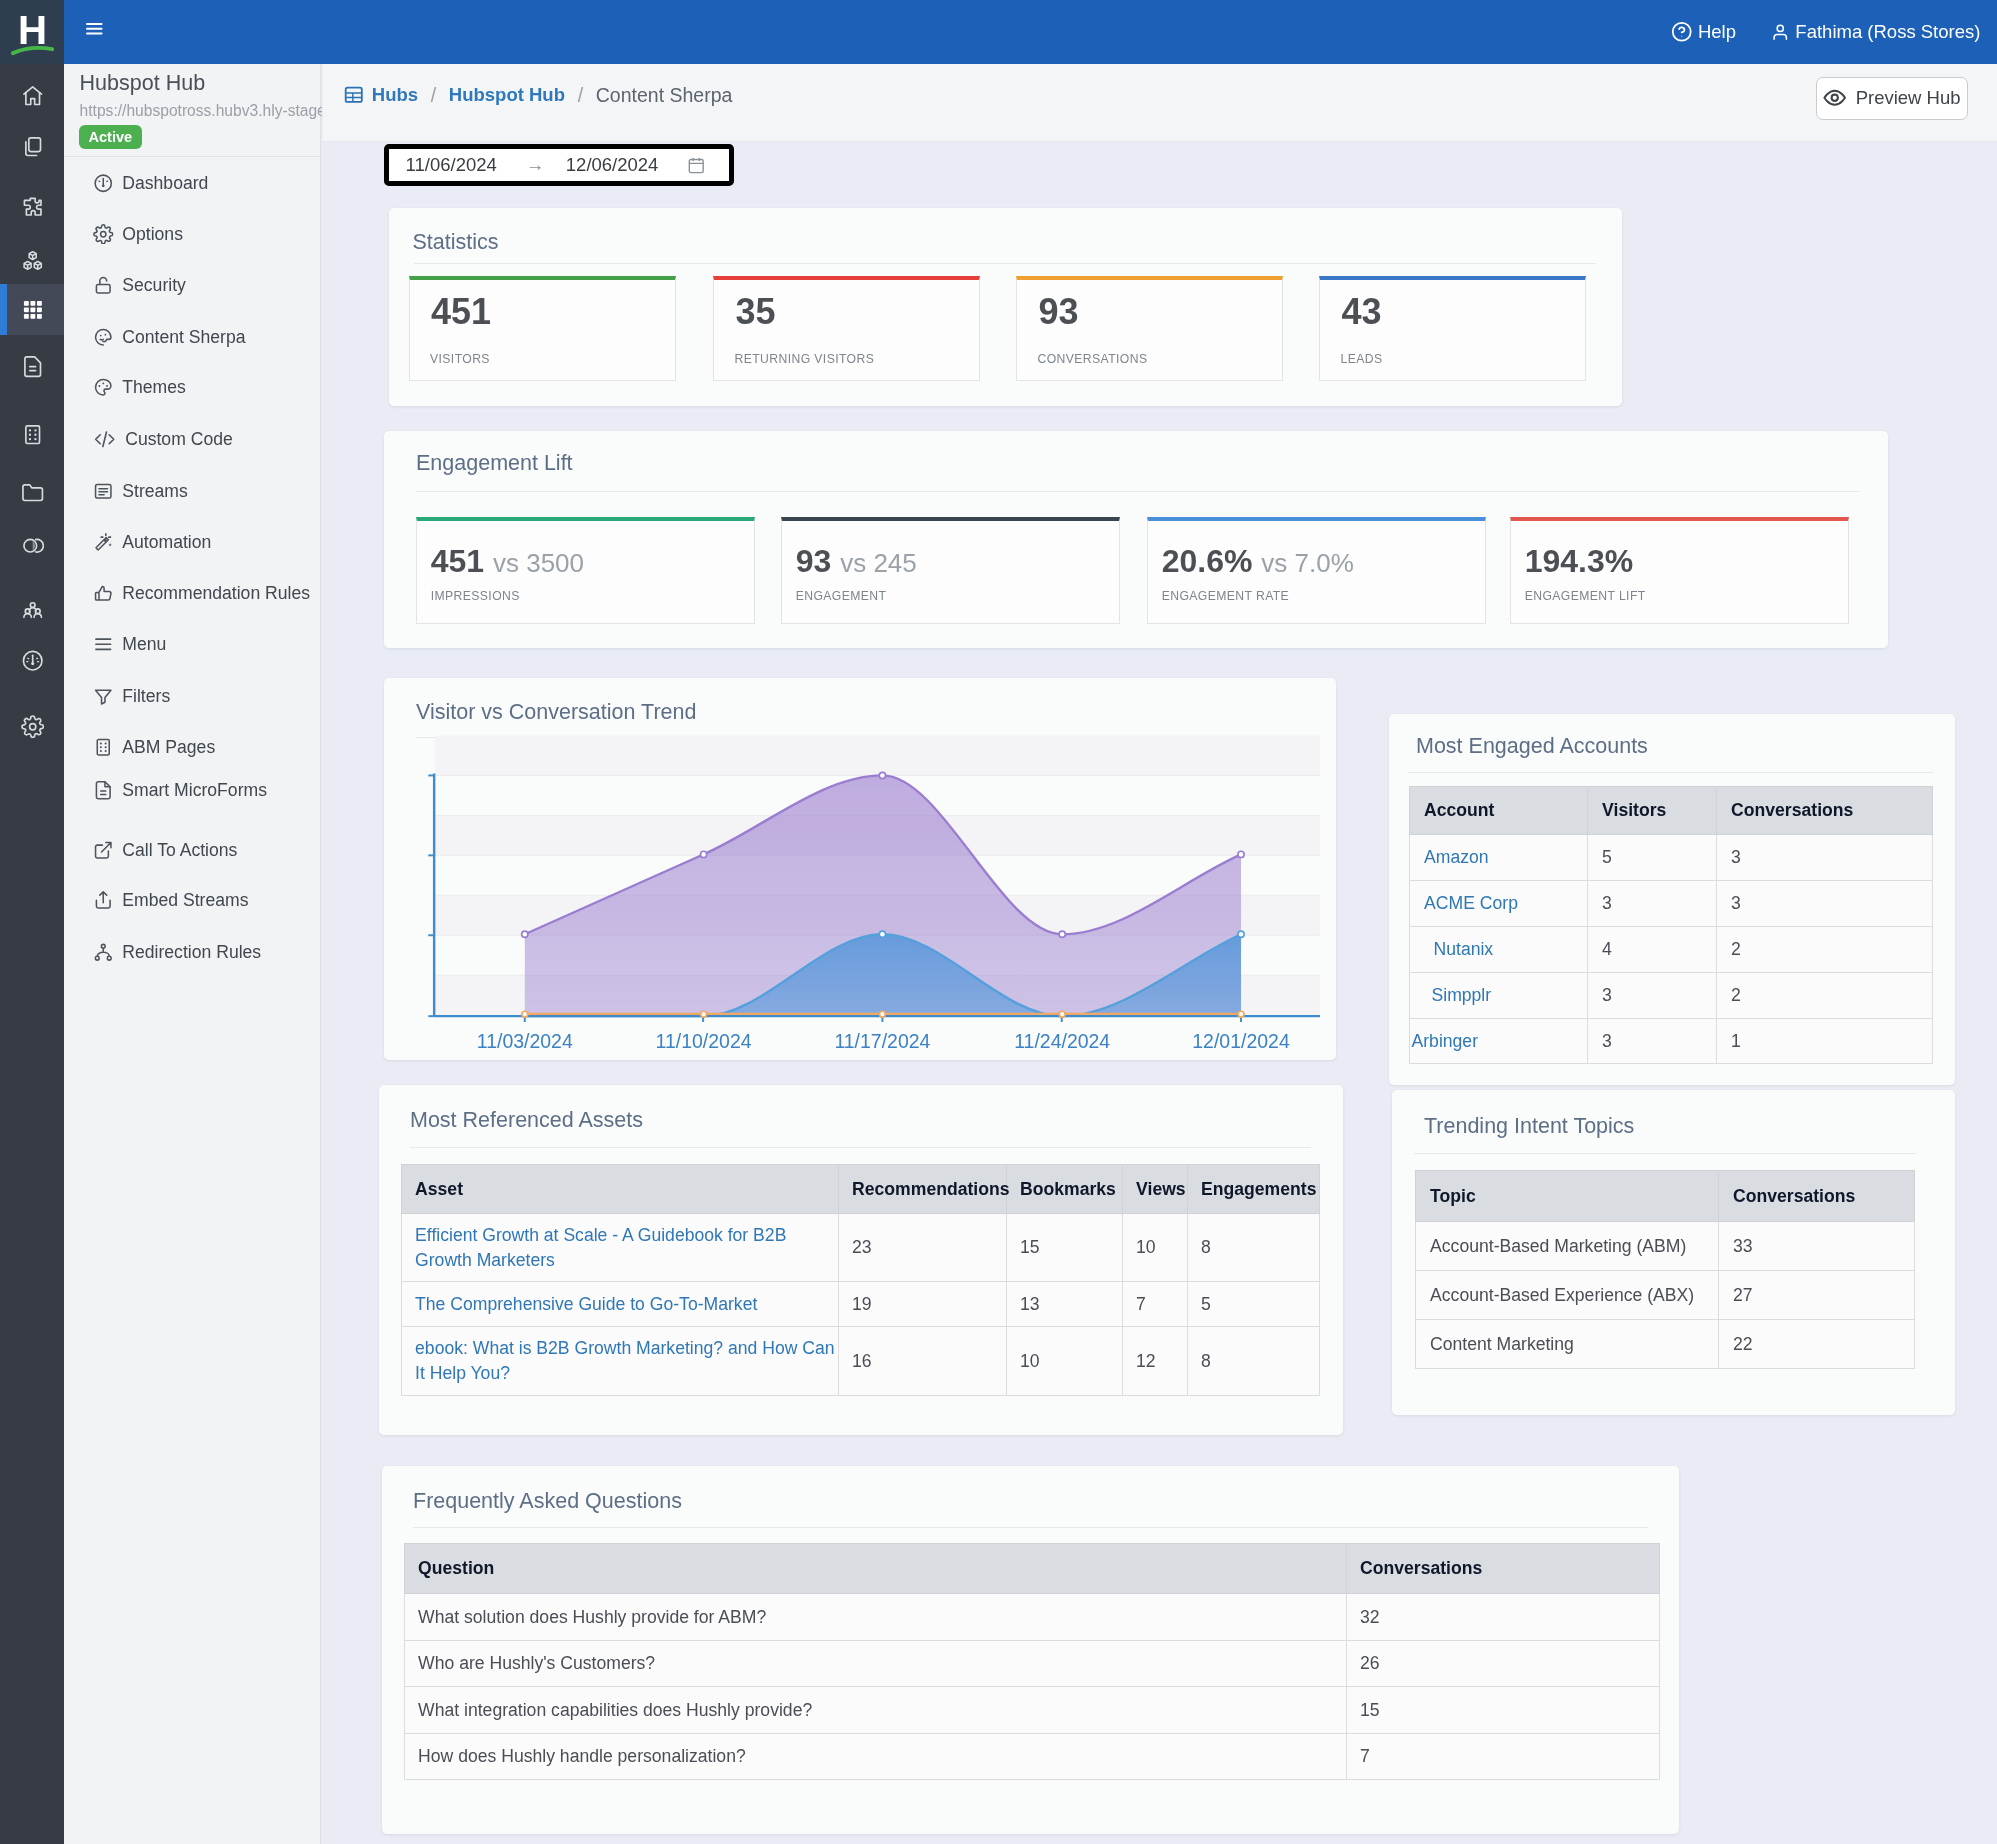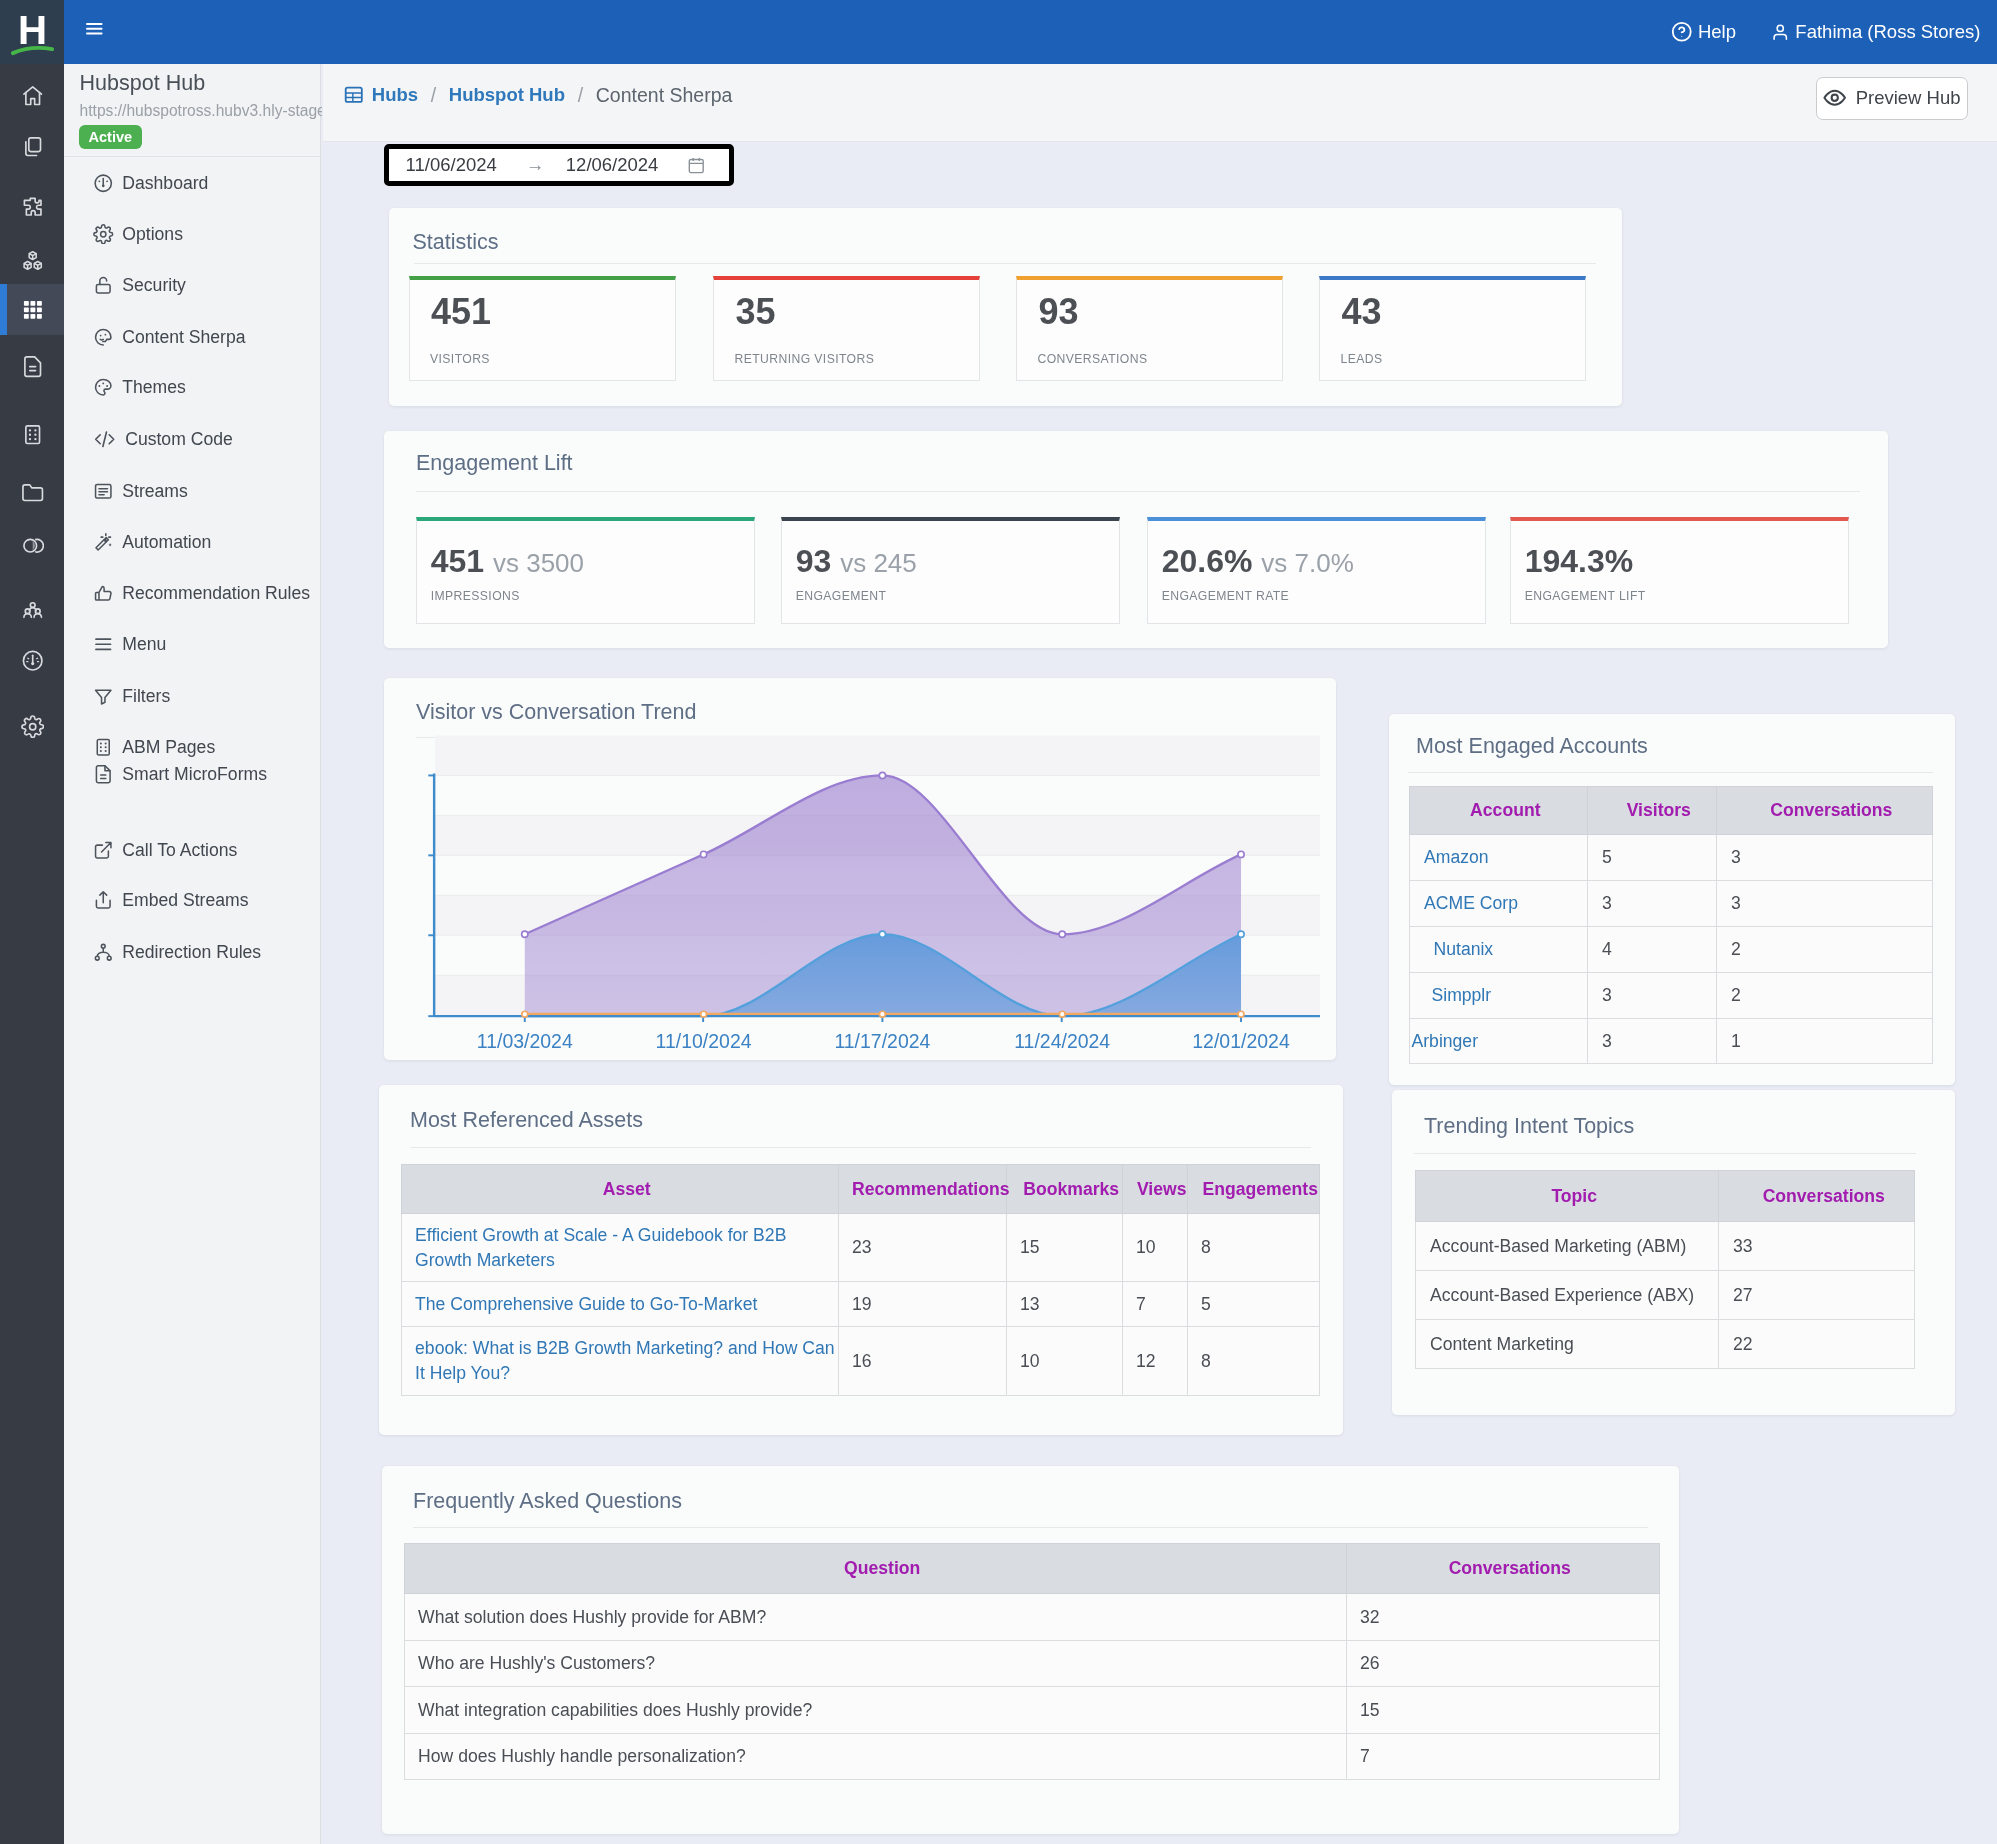--- a/index.html
+++ b/index.html
@@ -41,21 +41,21 @@
 .scard{position:absolute;background:#fdfdfe;border:1px solid #e2e4e7;border-top-width:4.9px;border-top-style:solid}
 .snum{position:absolute;left:21.5px;top:10.7px;font-size:36px;font-weight:bold;color:#4c4f54}
 .slab{position:absolute;left:20.5px;top:72px;font-size:12.2px;color:#7e858c;letter-spacing:0.4px}
 .enum{position:absolute;left:13.7px;top:22.4px;font-size:32px;font-weight:bold;color:#4c4f54}
 .enum .vs{font-weight:400;font-size:26px;color:#9aa1a8}
 .elab{position:absolute;left:13.7px;top:68px;font-size:12.2px;color:#7e858c;letter-spacing:0.4px}
 
 table.t{border-collapse:collapse;font-size:17.6px;background:#fbfbfc;table-layout:fixed}
 table.t td{white-space:nowrap;overflow:hidden}
 table.t td.wrap{white-space:normal}
-table.t th{background:#d9dce0;color:#a21caf;font-weight:bold;text-align:center;border:1px solid #cfd2d6}
+table.t th{background:#d9dce0;color:#0f172a;font-weight:bold;text-align:left;border:1px solid #cfd2d6}
 table.t td{border:1px solid #dadce0;color:#4a4e54;text-align:left;vertical-align:middle}
 a.lk{color:#3077b5;text-decoration:none}
 </style>
 </head>
 <body>
 
 <div class="hdr">
   <div class="logo">
     <svg width="53" height="55" viewBox="0 0 54 56">
       <text x="27" y="40" text-anchor="middle" font-family="Liberation Sans" font-size="41" font-weight="bold" fill="#fff">H</text>
@@ -201,21 +201,21 @@
   <div class="mitem" style="top:554px"><svg width="20.5" height="20.5" viewBox="0 0 24 24" fill="none" stroke="#4d545c" stroke-width="2" stroke-linecap="round">
         <path d="M3.5 6h17M3.5 12h17M3.5 18h17"></path>
       </svg>Menu</div>
   <div class="mitem" style="top:606px"><svg width="20.5" height="20.5" viewBox="0 0 24 24" fill="none" stroke="#4d545c" stroke-width="1.8" stroke-linecap="round" stroke-linejoin="round">
         <path d="M3 5h18l-7 8.5V19l-4 2v-7.5L3 5z"></path>
       </svg>Filters</div>
   <div class="mitem" style="top:657px"><svg width="20.5" height="20.5" viewBox="0 0 24 24" fill="none" stroke="#4d545c" stroke-width="1.8" stroke-linecap="round" stroke-linejoin="round">
         <rect x="5" y="3" width="14" height="18" rx="1.5"></rect>
         <path d="M9.2 7.5h.01M14.8 7.5h.01M9.2 12h.01M14.8 12h.01M9.2 16.5h.01M14.8 16.5h.01" stroke-width="2.4"></path>
       </svg>ABM Pages</div>
-  <div class="mitem" style="top:684px"><svg width="20.5" height="20.5" viewBox="0 0 24 24" fill="none" stroke="#4d545c" stroke-width="1.8" stroke-linecap="round" stroke-linejoin="round">
+  <div class="mitem" style="top:700px"><svg width="20.5" height="20.5" viewBox="0 0 24 24" fill="none" stroke="#4d545c" stroke-width="1.8" stroke-linecap="round" stroke-linejoin="round">
         <path d="M14 2H6a2 2 0 0 0-2 2v16a2 2 0 0 0 2 2h12a2 2 0 0 0 2-2V8z"></path>
         <path d="M14 2v6h6M9 13h6M9 17h6"></path>
       </svg>Smart MicroForms</div>
   <div class="mitem" style="top:760px"><svg width="20.5" height="20.5" viewBox="0 0 24 24" fill="none" stroke="#4d545c" stroke-width="1.8" stroke-linecap="round" stroke-linejoin="round">
         <path d="M18 13v6a2 2 0 0 1-2 2H5a2 2 0 0 1-2-2V8a2 2 0 0 1 2-2h6"></path>
         <path d="M15 3h6v6M10 14 21 3"></path>
       </svg>Call To Actions</div>
   <div class="mitem" style="top:810px"><svg width="20.5" height="20.5" viewBox="0 0 24 24" fill="none" stroke="#4d545c" stroke-width="1.8" stroke-linecap="round" stroke-linejoin="round">
         <path d="M4 12v7a2 2 0 0 0 2 2h12a2 2 0 0 0 2-2v-7"></path>
         <path d="M16 6l-4-4-4 4M12 2v13"></path>

